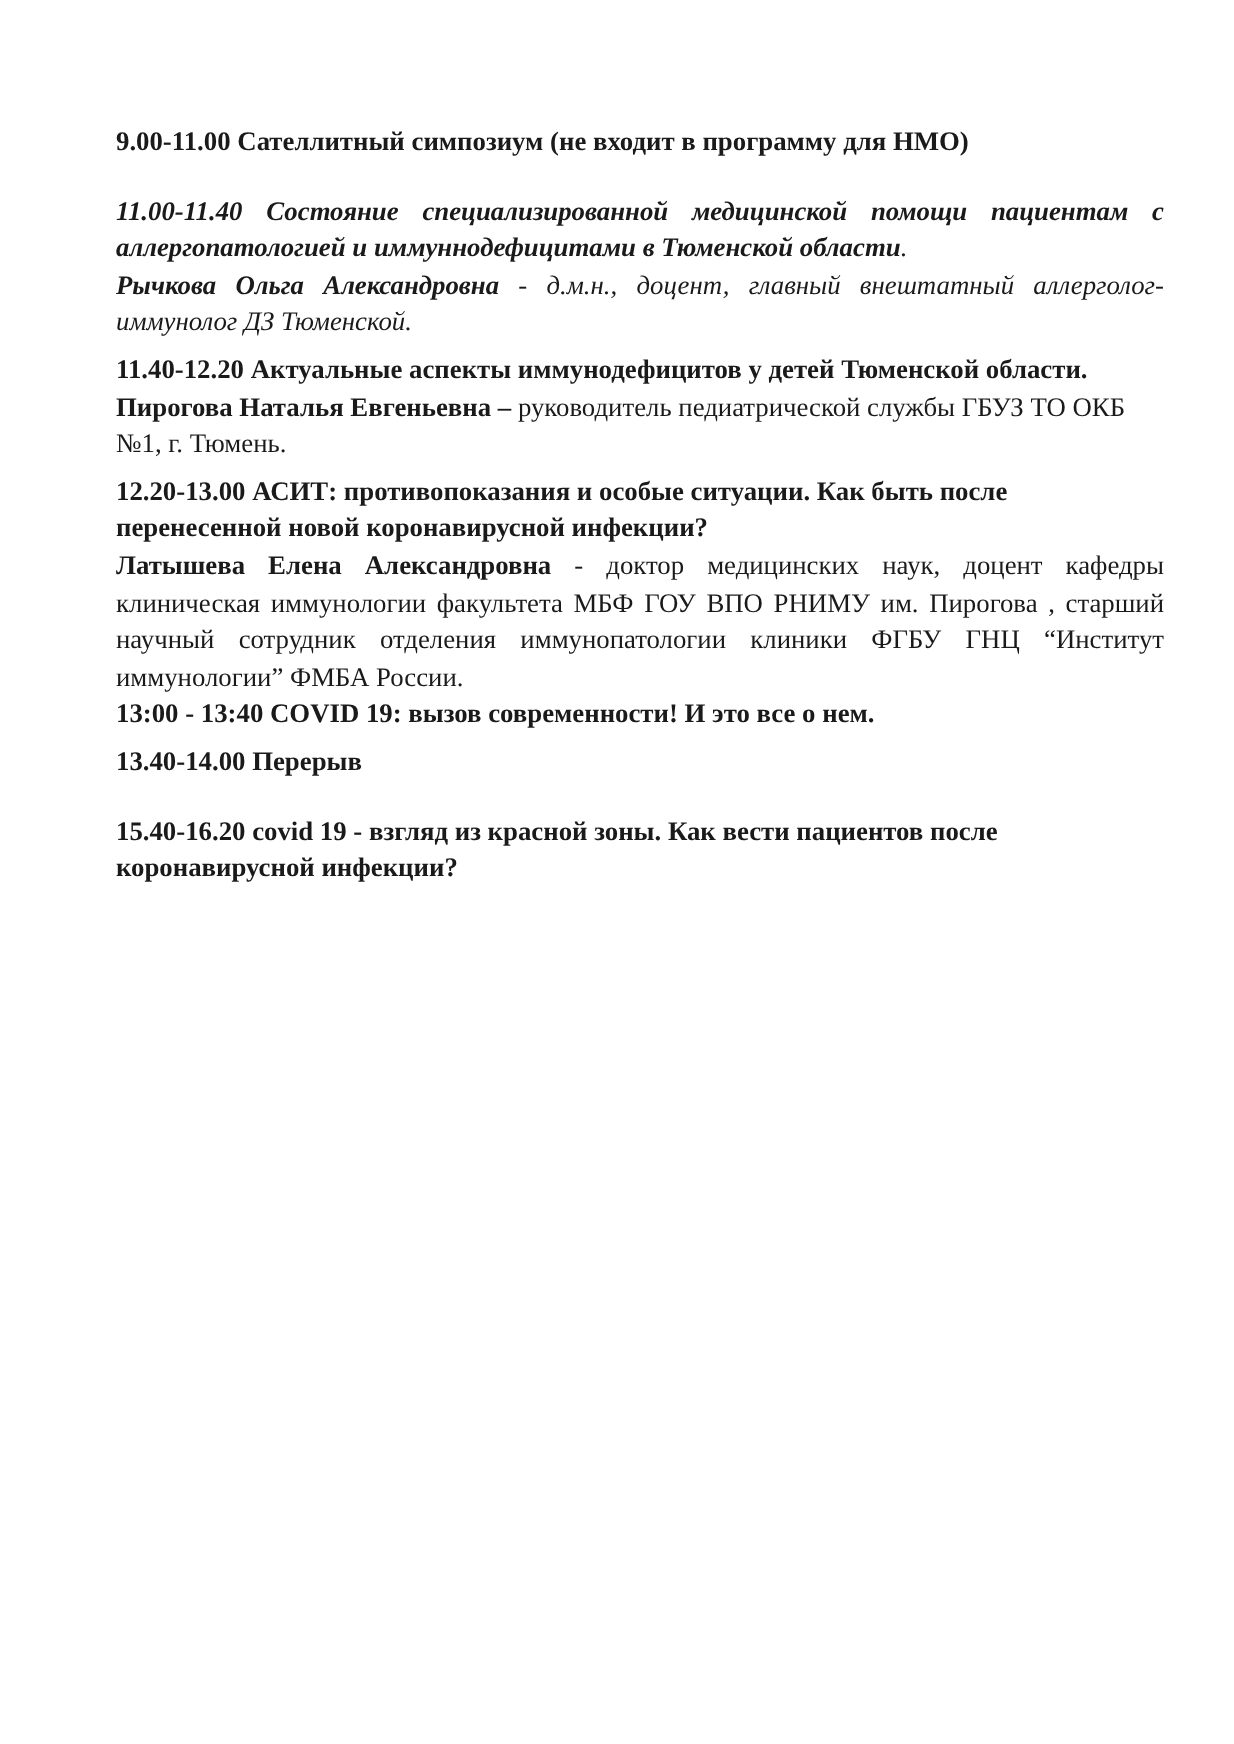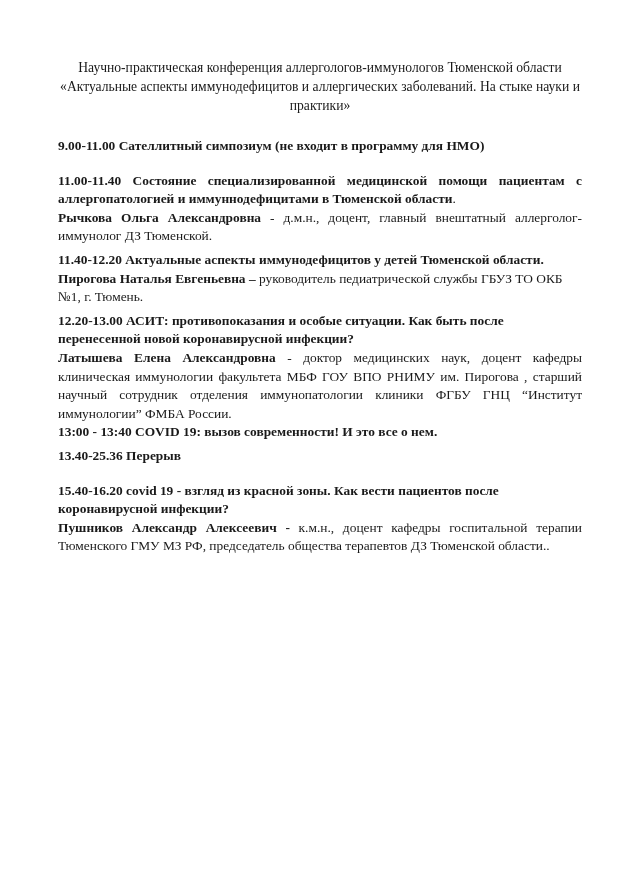--- a/index.html
+++ b/index.html
@@ -16,28 +16,27 @@
   .block { font-size: 13.4px; line-height: 18.6px; }
   .b { font-weight: bold; }
   .just { text-align: justify; }
   .mt-big { margin-top: 5px; }
   p { margin: 0; }
 </style>
 </head>
 <body>
 
 <div class="page">
-  <p class="title">Научно-практическая конференция аллергологов-иммунологов Тюменской области «Актуальные аспекты иммунодефицитов и аллергических заболеваний. На стыке науки и практики»</p>
 
   <div class="block b" style="margin-top:4px;">
     <span>9.00-11.00</span>
     <span>Сателлитный симпозиум (не входит в программу для НМО)</span>
   </div>
 
-  <div class="block mt-big just" style="margin-top:16px;">
+  <div class="block mt-big just" style="margin-top:16px;font-style:italic;">
     <p>
       <span class="b">11.00-11.40</span>
       <span class="b">Состояние специализированной медицинской помощи пациентам с аллергопатологией и иммуннодефицитами в Тюменской области</span><span>.</span>
     </p>
     <p>
       <span class="b">Рычкова Ольга Александровна</span><span> - </span><span>д.м.н., доцент, главный внештатный аллерголог-иммунолог ДЗ Тюменской.</span>
     </p>
   </div>
 
   <div class="block mt-big">
@@ -59,28 +58,25 @@
       <span class="b">Латышева Елена Александровна</span><span> - </span><span>доктор медицинских наук, доцент кафедры клиническая иммунологии факультета МБФ ГОУ ВПО РНИМУ им. Пирогова , старший научный сотрудник отделения иммунопатологии клиники ФГБУ ГНЦ “Институт иммунологии” ФМБА России.</span>
     </p>
     <p class="b">
       <span>13:00 - 13:40</span>
       <span>COVID 19: вызов современности! И это все о нем.</span>
     </p>
   </div>
 
 
   <div class="block b mt-big">
-    <span>13.40-25.36</span>
+    <span>13.40-14.00</span>
     <span>Перерыв</span>
   </div>
 
 
   <div class="block mt-big" style="margin-top:16px;">
     <p>
       <span class="b">15.40-16.20</span>
       <span class="b">covid 19 - взгляд из красной зоны. Как вести пациентов после коронавирусной инфекции?</span>
     </p>
-    <p class="just">
-      <span class="b">Пушников Александр Алексеевич -</span><span> </span><span>к.м.н., доцент кафедры госпитальной терапии Тюменского ГМУ МЗ РФ, председатель общества терапевтов ДЗ Тюменской области..</span>
-    </p>
   </div>
 
 </div>
 
 </body></html>

